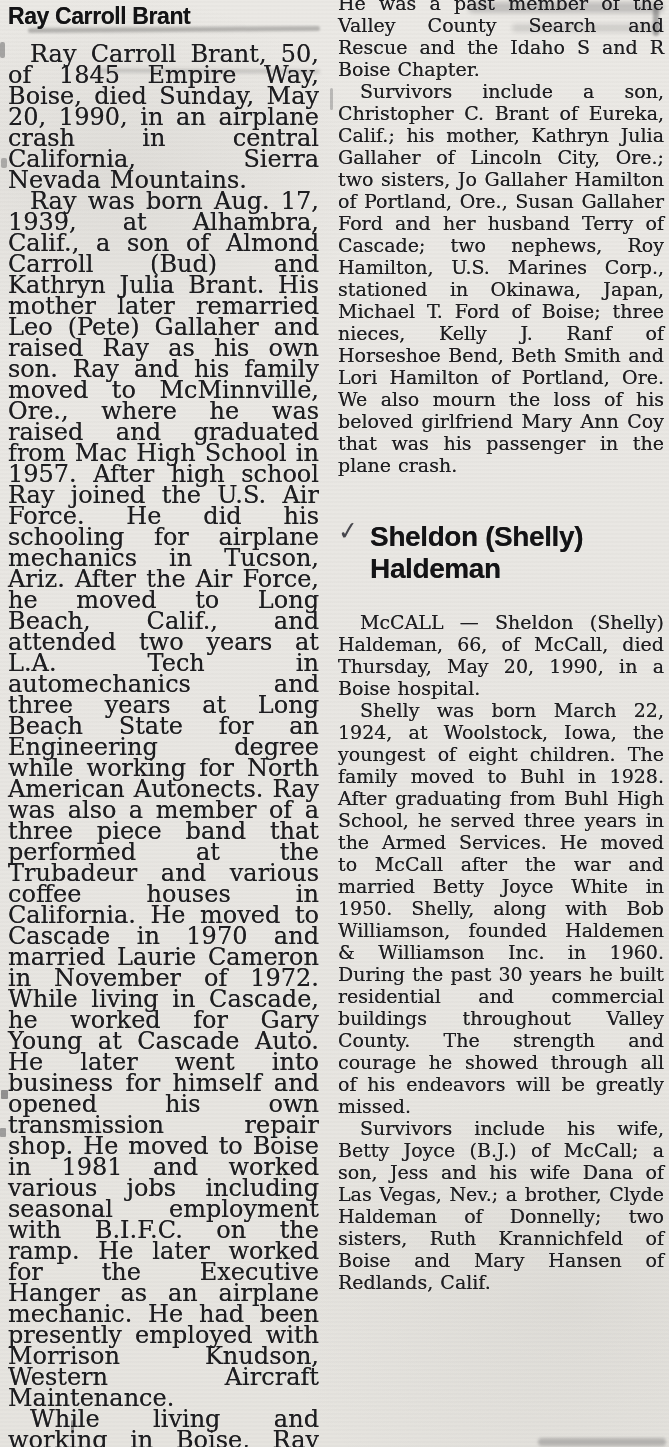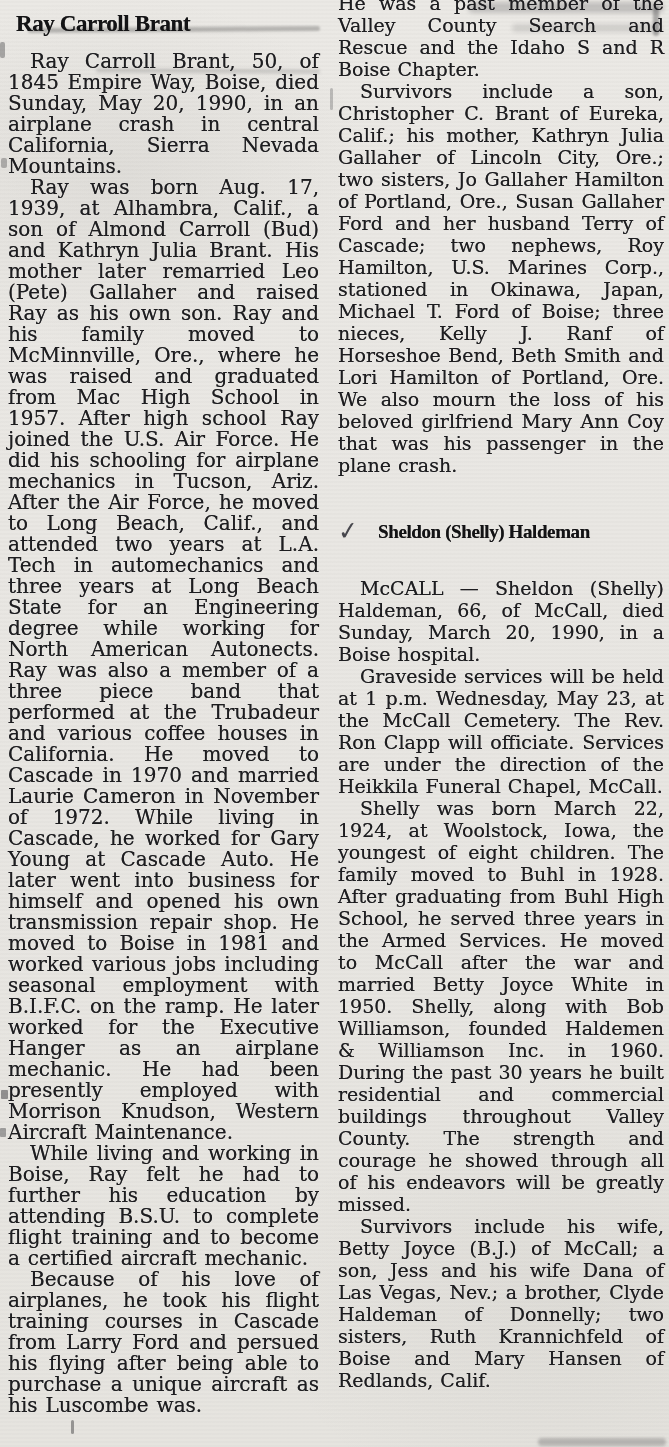--- a/index.html
+++ b/index.html
@@ -12,52 +12,52 @@
       radial-gradient(ellipse 500px 380px at 85% 90%, rgba(120,118,110,0.08), transparent 60%),
       repeating-linear-gradient(0deg, rgba(0,0,0,0.015) 0 2px, rgba(255,255,255,0.01) 2px 4px),
       linear-gradient(180deg,#ebe9e5 0%,#e8e6e2 55%,#e6e4df 100%);
     font-family:"DejaVu Serif","Liberation Serif",serif;
     color:#1d1d20;
   }
   .col{position:absolute;}
   .col.left{left:8px;top:3px;width:311px;}
   .col.right{left:338px;top:-8px;width:326px;}
   .headline{
-    font-family:Liberation Serif, serif;
+    font-family:Liberation Sans, sans-serif;
     font-weight:700;
     font-size:23px;
     letter-spacing:-0.4px;
     color:#131315;
-    margin:8px;
+    margin:0;
     text-shadow:0 0 0.6px rgba(10,10,10,0.65);
   }
   .col.left .headline{margin-bottom:14px;}
   .para{
     margin:0;
     text-align:justify;
     text-indent:22px;
-    font-size:20px;
+    font-size:24px;
     line-height:21px;
     word-spacing:1.5px;
     text-shadow:0 0 0.5px rgba(25,25,28,0.70);
   }
   .col.right .para{font-size:19px;line-height:22px;word-spacing:1px;}
   .para.cont{text-indent:0;}
   .headline-row{
     display:flex;align-items:flex-start;gap:12px;
     margin-top:44px;margin-bottom:26px;
   }
   .check{
     font-family:"DejaVu Sans",sans-serif;
     font-size:24px;line-height:22px;
     color:#46464c;
     transform:rotate(-10deg) skewX(-6deg);
     text-shadow:0 0 0.7px rgba(60,60,66,0.5);
   }
-  .headline-row .headline{font-size:19px;margin-top:1px;}
+  .headline-row .headline{font-size:28px;margin-top:1px;}
   .smudge{position:absolute;pointer-events:none;}
   .s1{left:28px;top:27px;width:292px;height:5px;background:rgba(45,45,48,0.28);filter:blur(1.2px);transform:rotate(-0.4deg);border-radius:3px;}
   .s2{left:96px;top:69px;width:224px;height:4px;background:rgba(45,45,48,0.18);filter:blur(1.6px);transform:rotate(0.3deg);border-radius:3px;}
   .s3{left:468px;top:2px;width:196px;height:11px;background:rgba(55,55,58,0.22);filter:blur(2.2px);border-radius:6px;}
   .s4{left:512px;top:24px;width:150px;height:8px;background:rgba(55,55,58,0.14);filter:blur(2.2px);border-radius:6px;}
   .s5{left:653px;top:6px;width:6px;height:30px;background:rgba(40,40,44,0.32);filter:blur(0.8px);border-radius:3px;}
   .s6{left:0px;top:42px;width:5px;height:16px;background:rgba(40,40,44,0.35);filter:blur(0.6px);border-radius:2px;}
   .s7{left:1px;top:158px;width:6px;height:10px;background:rgba(40,40,44,0.30);filter:blur(0.7px);border-radius:2px;}
   .s8{left:1px;top:1090px;width:7px;height:9px;background:rgba(40,40,44,0.45);filter:blur(0.5px);border-radius:1px;}
   .s9{left:0px;top:1128px;width:6px;height:9px;background:rgba(40,40,44,0.38);filter:blur(0.5px);border-radius:1px;}
@@ -93,20 +93,19 @@
 
   <div class="col right">
     <p class="para cont">He was a past member of the Valley County Search and Rescue and the Idaho S and R Boise Chapter.</p>
     <p class="para">Survivors include a son, Christopher C. Brant of Eureka, Calif.; his mother, Kathryn Julia Gallaher of Lincoln City, Ore.; two sisters, Jo Gallaher Hamilton of Portland, Ore., Susan Gallaher Ford and her husband Terry of Cascade; two nephews, Roy Hamilton, U.S. Marines Corp., stationed in Okinawa, Japan, Michael T. Ford of Boise; three nieces, Kelly J. Ranf of Horseshoe Bend, Beth Smith and Lori Hamilton of Portland, Ore. We also mourn the loss of his beloved girlfriend Mary Ann Coy that was his passenger in the plane crash.</p>
 
     <div class="headline-row">
       <span class="check">✓</span>
       <h2 class="headline">Sheldon (Shelly) Haldeman</h2>
     </div>
 
-    <p class="para">McCALL — Sheldon (Shelly) Haldeman, 66, of McCall, died Sunday, March 20, 1990, in a Boise hospital.</p>
-    <p class="para">Graveside services will be held at 1 p.m. Wednesday, May 23, at the McCall Cemetery. The Rev. Ron Clapp will officiate. Services are under the direction of the Heikkila Funeral Chapel, McCall.</p>
+    <p class="para">McCALL — Sheldon (Shelly) Haldeman, 66, of McCall, died Thursday, May 20, 1990, in a Boise hospital.</p>
     <p class="para">Shelly was born March 22, 1924, at Woolstock, Iowa, the youngest of eight children. The family moved to Buhl in 1928. After graduating from Buhl High School, he served three years in the Armed Services. He moved to McCall after the war and married Betty Joyce White in 1950. Shelly, along with Bob Williamson, founded Haldemen &amp; Williamson Inc. in 1960. During the past 30 years he built residential and commercial buildings throughout Valley County. The strength and courage he showed through all of his endeavors will be greatly missed.</p>
     <p class="para">Survivors include his wife, Betty Joyce (B.J.) of McCall; a son, Jess and his wife Dana of Las Vegas, Nev.; a brother, Clyde Haldeman of Donnelly; two sisters, Ruth Krannichfeld of Boise and Mary Hansen of Redlands, Calif.</p>
 
   </div>
 
 </div>
 
 </body></html>

